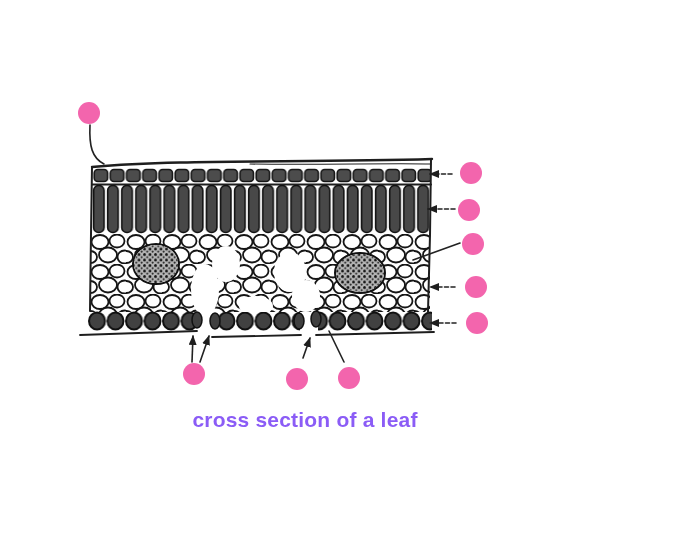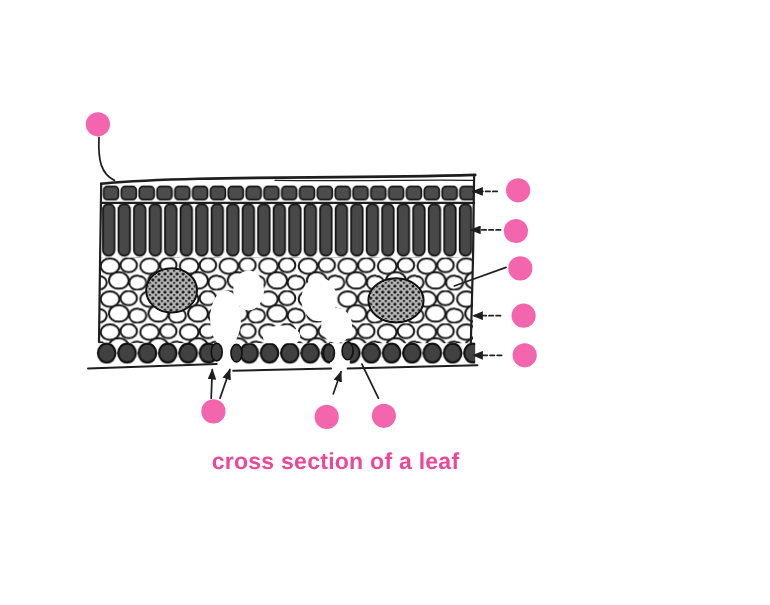--- a/index.html
+++ b/index.html
@@ -11,21 +11,21 @@
     font-family:"Liberation Sans", sans-serif;
   }
   .stage svg{position:absolute;left:0;top:0;}
   .ink{stroke:#1e1e1e;fill:none;stroke-linecap:round;}
   .pointer{stroke:#222222;stroke-width:1.6;fill:none;stroke-linecap:round;}
   .pointer.dash{stroke-dasharray:4 2.5;}
   .caption{
     position:absolute;left:115px;top:408px;width:380px;
     text-align:center;
     font-size:21px;font-weight:600;letter-spacing:0.2px;
-    color:#ec4899;
+    color:#8b5cf6;
   }
   .quiz-marker{cursor:pointer;}
 </style>
 </head>
 <body>
 
 <div class="stage">
 
   <svg id="scene" width="700" height="550" viewBox="0 0 700 550">
     <defs>

